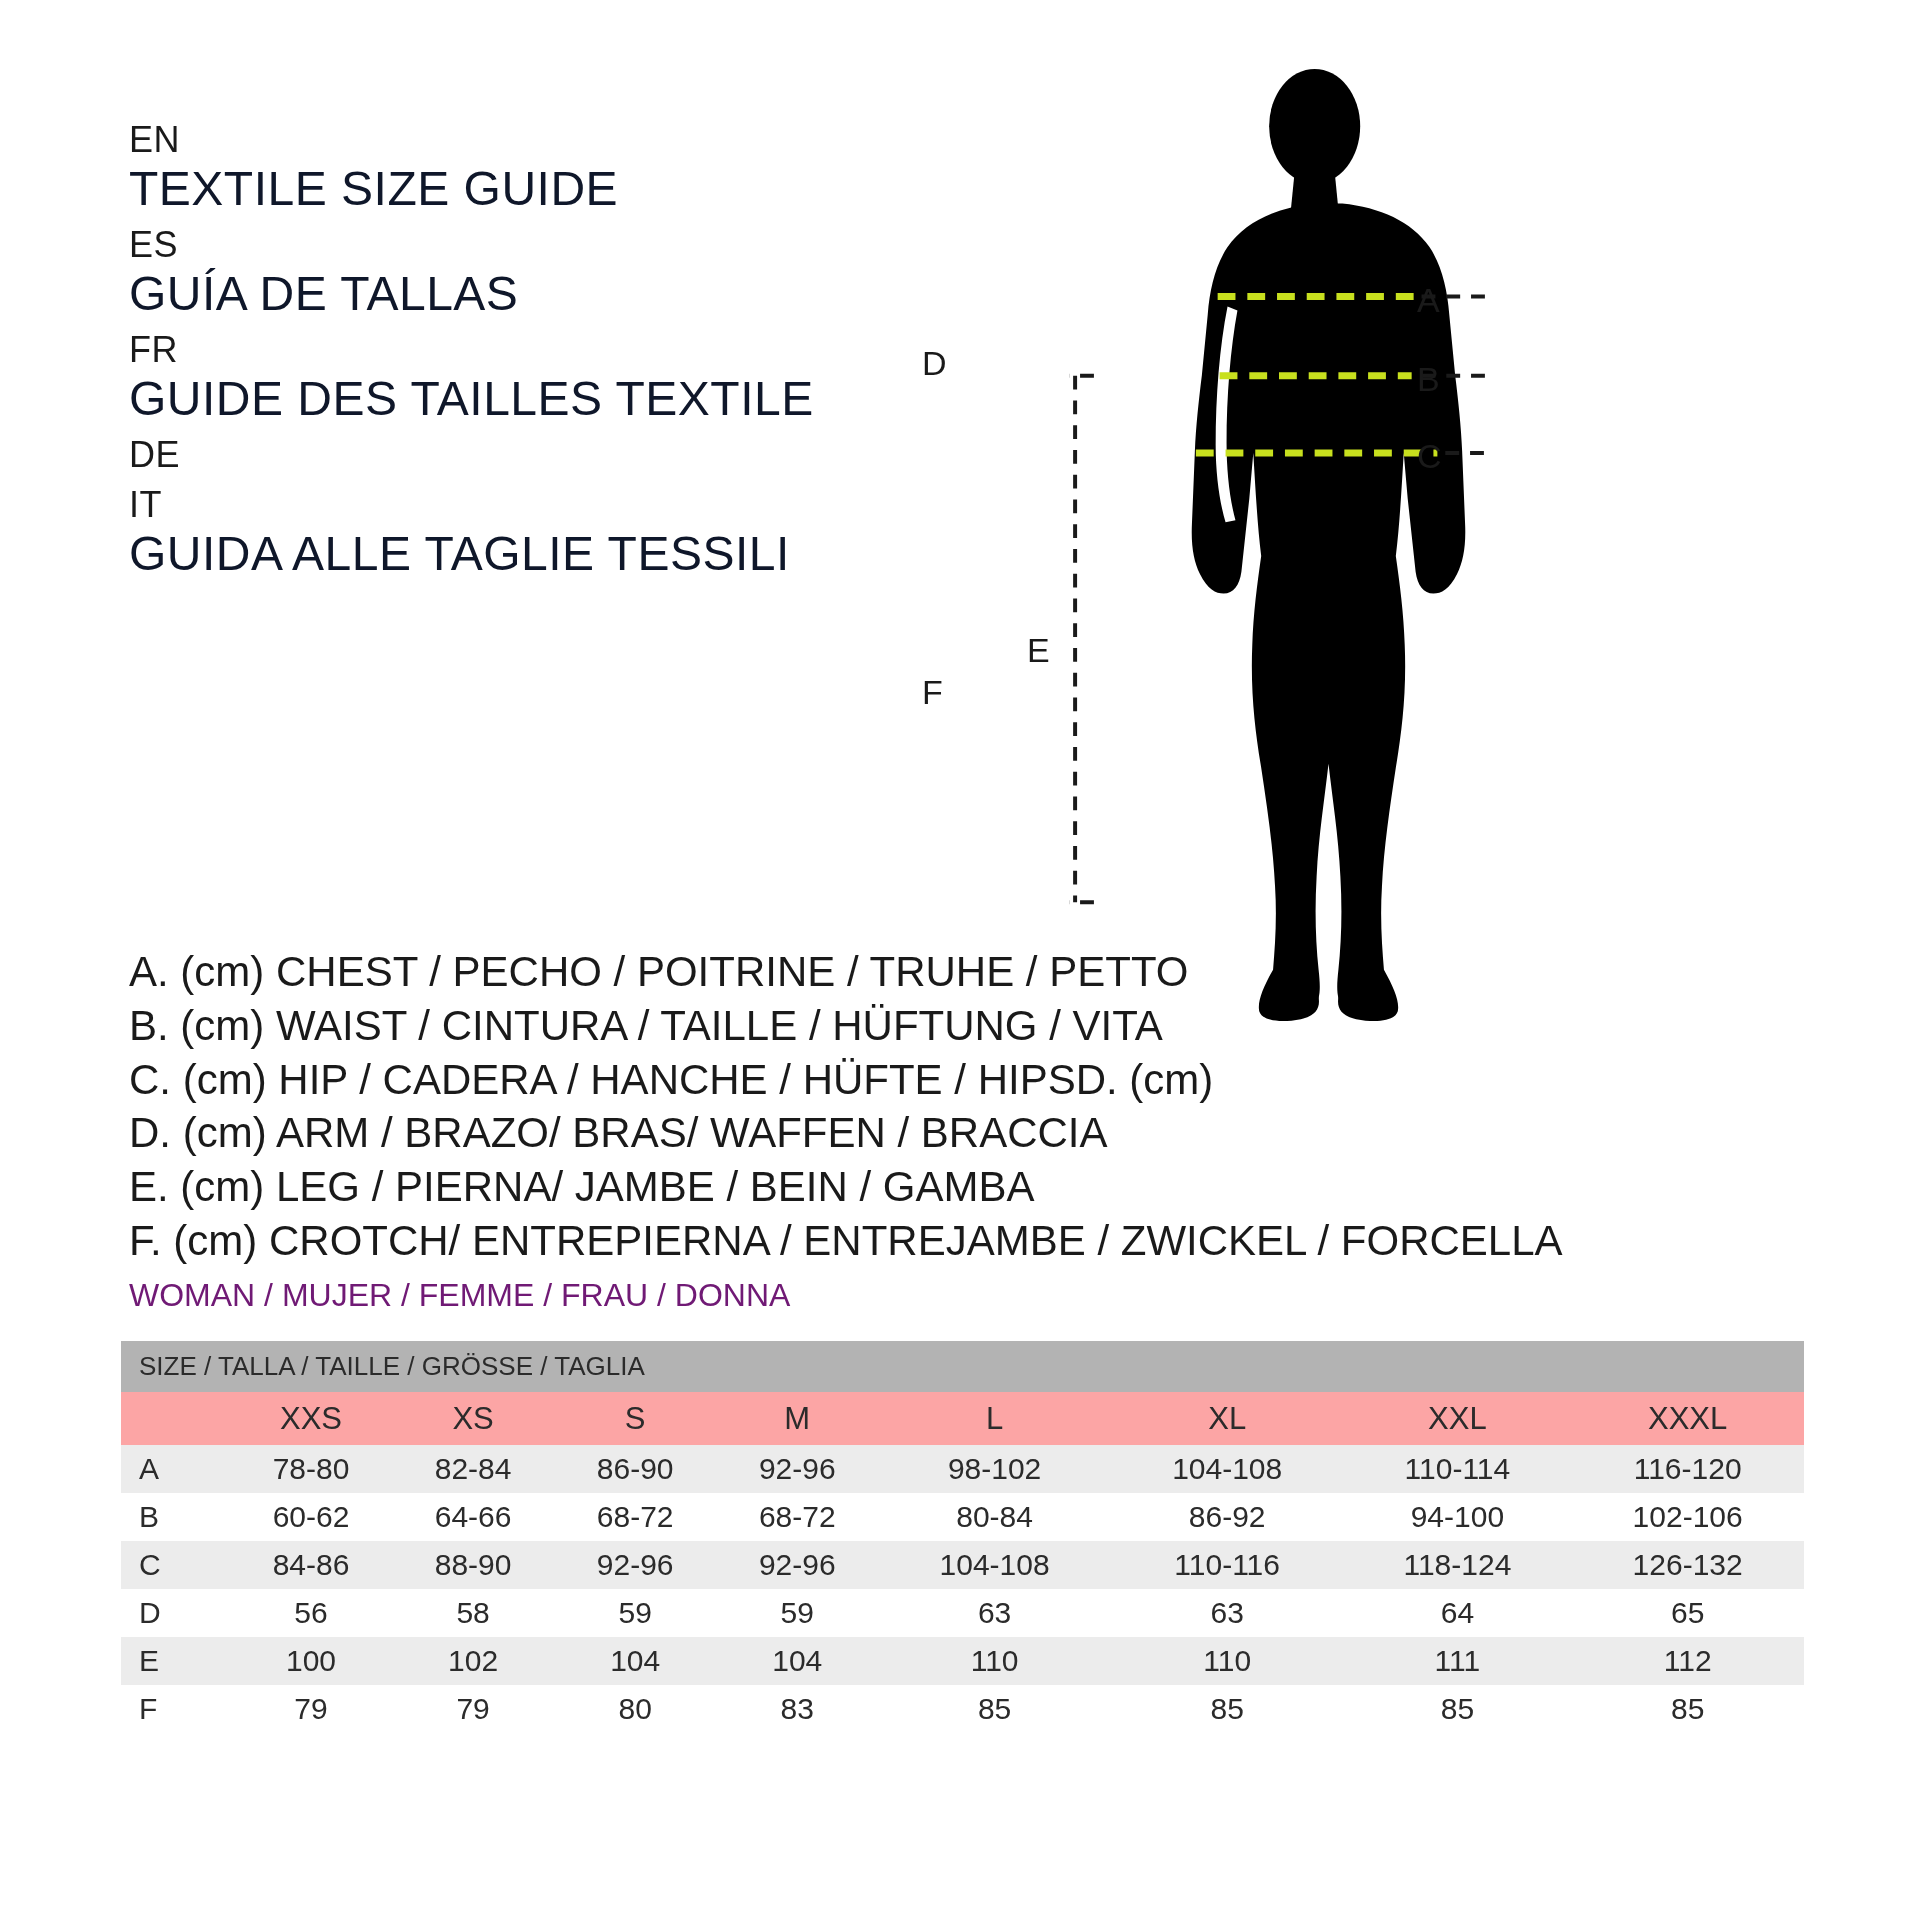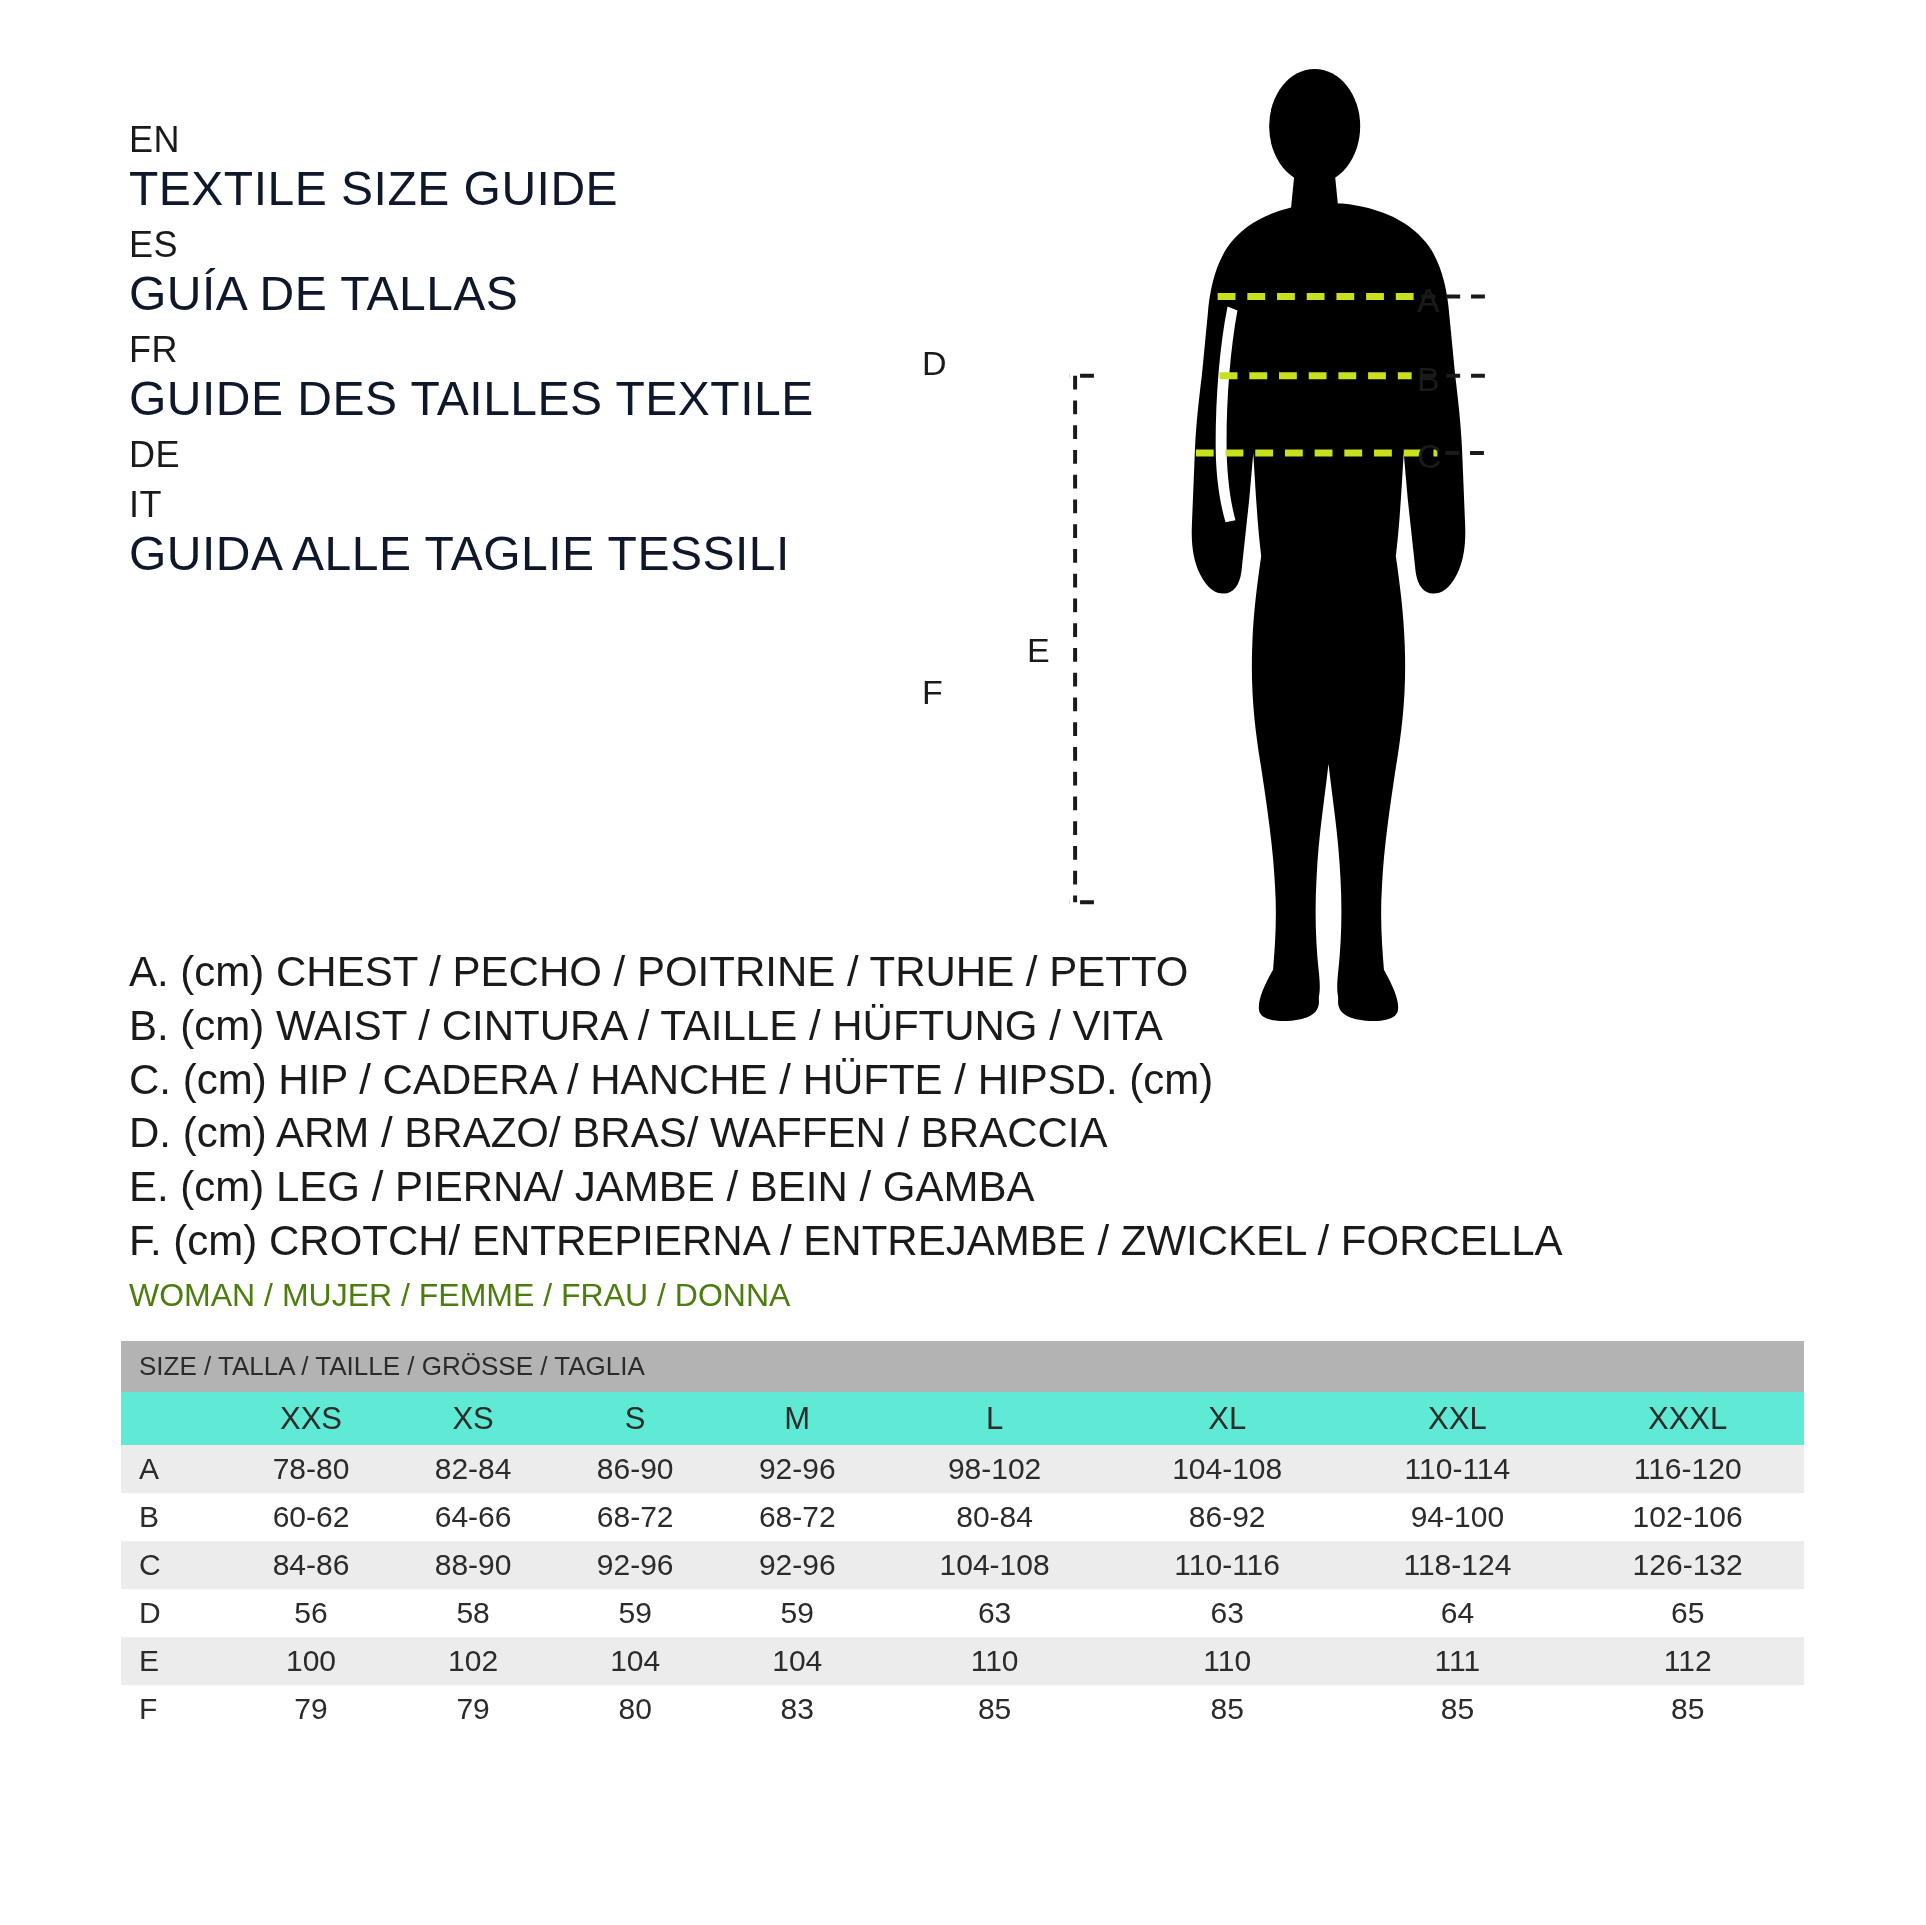--- a/index.html
+++ b/index.html
@@ -54,21 +54,21 @@
     color: #1a1a1a;
     white-space: nowrap;
   }
 
   
   #section-caption {
     position: absolute;
     left: 129px;
     top: 1277px;
     font-size: 32px;
-    color: #4d7c0f;
+    color: #701a75;
   }
 
   
   #size-table {
     position: absolute;
     left: 121px;
     top: 1341px;
     width: 1683px;
     border-collapse: collapse;
     font-size: 30px;
@@ -82,21 +82,21 @@
   }
   #size-table .head-row td {
     background: #b3b3b3;
     text-align: left;
     padding-left: 18px;
     height: 51px;
     font-size: 26px;
     color: #2b2b2b;
   }
   #size-table .sizes-row td {
-    background: #5eead4;
+    background: #fca5a5;
     height: 53px;
     font-size: 31px;
   }
   #size-table tbody tr.shaded td {
     background: #ececec;
   }
   #size-table tbody tr.plain td {
     background: #ffffff;
   }
   #size-table td.rowlabel {

